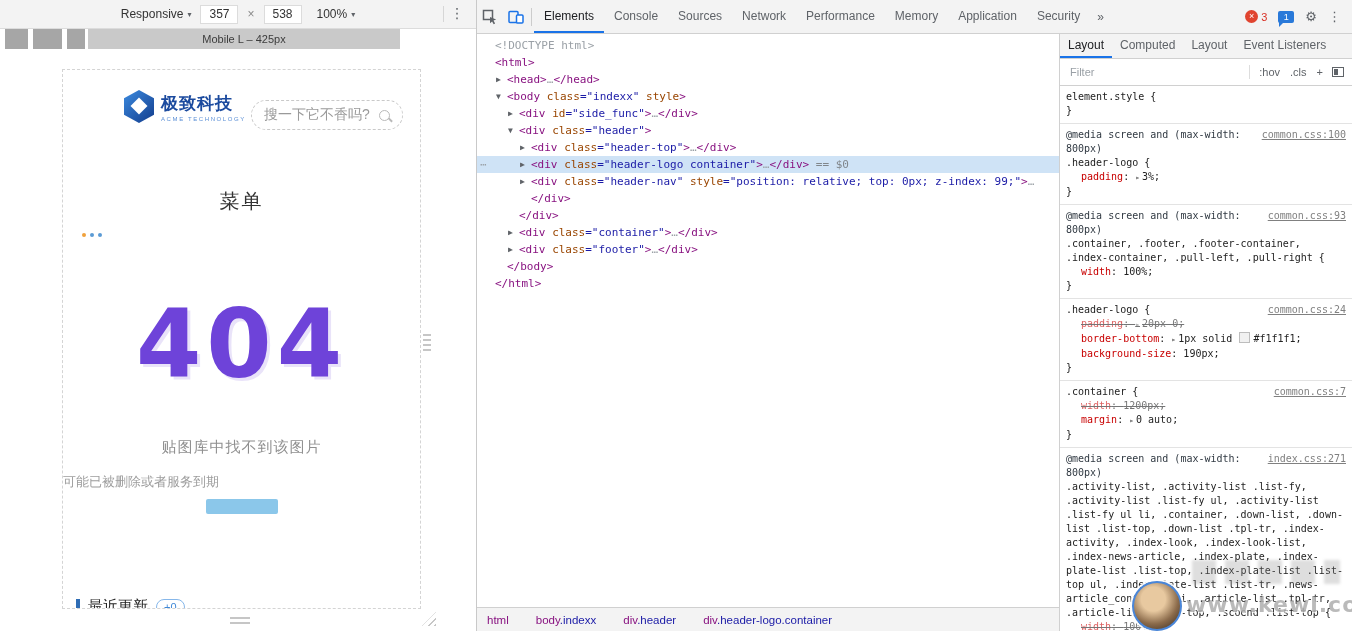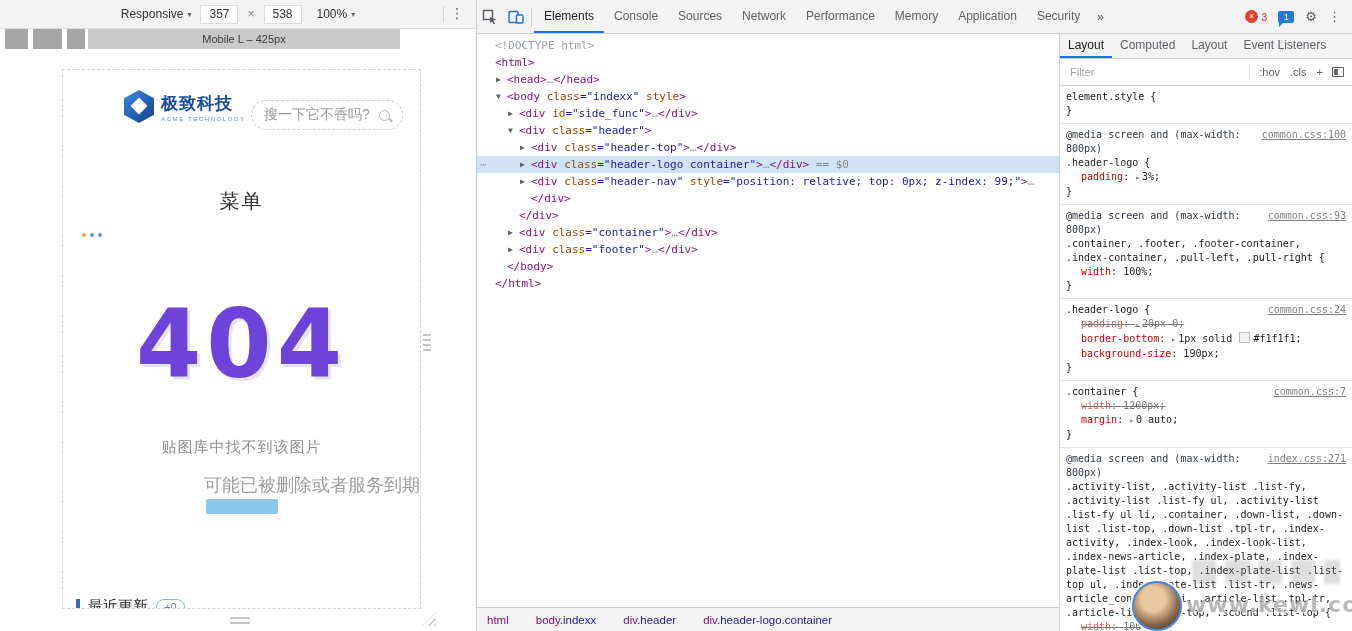--- a/index.html
+++ b/index.html
@@ -31,21 +31,21 @@
   .logo-text .en{font-size:6px;color:#5b8fd6;letter-spacing:1.6px;margin-top:1px;}
   .search-pill{position:absolute;right:17px;top:30px;width:152px;height:30px;border:1px dashed #c9c9c9;border-radius:16px;display:flex;align-items:center;justify-content:space-between;padding:0 12px;box-sizing:border-box;color:#9a9a9a;font-size:14px;}
   .search-icon{position:relative;width:9px;height:9px;border:1.5px solid #b9b9b9;border-radius:50%;}
   .search-icon:after{content:'';position:absolute;width:5px;height:1.5px;background:#b9b9b9;transform:rotate(45deg);right:-4px;bottom:-1px;}
   .menu-title{position:absolute;top:118px;width:100%;text-align:center;font-size:20px;font-weight:500;color:#333;letter-spacing:2px;}
   .dots{position:absolute;left:19px;top:163px;display:flex;gap:4px;}
   .dots .d{width:4px;height:4px;border-radius:50%;}
   .d1{background:#f0a13c;} .d2{background:#5b9bd5;} .d3{background:#5b9bd5;}
   .err-code{position:absolute;top:228px;width:100%;text-align:center;font-size:94px;line-height:1;font-weight:800;color:#6e43d9;letter-spacing:5px;font-family:"DejaVu Sans",sans-serif;text-shadow:3px 3px 0 rgba(110,67,217,.15);}
   .err-msg{position:absolute;top:368px;width:100%;text-align:center;font-size:15px;color:#8f8f8f;letter-spacing:1px;}
-  .err-sub{position:absolute;top:403px;width:100%;text-align:right;font-size:18px;color:#9d9d9d;}
+  .err-sub{position:absolute;top:403px;width:100%;text-align:left;font-size:13px;color:#9d9d9d;}
   .err-btn{position:absolute;top:429px;left:50%;transform:translateX(-50%);width:72px;height:15px;background:#8bc7ea;border-radius:2px;}
   .recent{position:absolute;left:13px;top:489px;display:flex;align-items:center;gap:8px;margin-top:38px;}
   .recent-bar{width:4px;height:16px;background:#2f6db5;}
   .recent-title{font-size:15px;color:#222;}
   .recent-badge{font-size:11px;color:#3e87d6;border:1px solid #86b7ea;border-radius:9px;padding:1px 7px;background:#fff;}
   .handle-bottom{position:absolute;left:230px;top:568px;width:20px;height:7px;border-top:2px solid #c6c6c6;border-bottom:2px solid #c6c6c6;box-sizing:border-box;}
   .handle-right{position:absolute;left:423px;top:285px;width:8px;height:17px;background:repeating-linear-gradient(#c6c6c6 0 2px,transparent 2px 5px);}
   .corner-grip{position:absolute;left:422px;top:563px;width:14px;height:14px;background:repeating-linear-gradient(135deg,#c6c6c6 0 1.5px,transparent 1.5px 4.5px);clip-path:polygon(100% 0,100% 100%,0 100%);}
 
   

